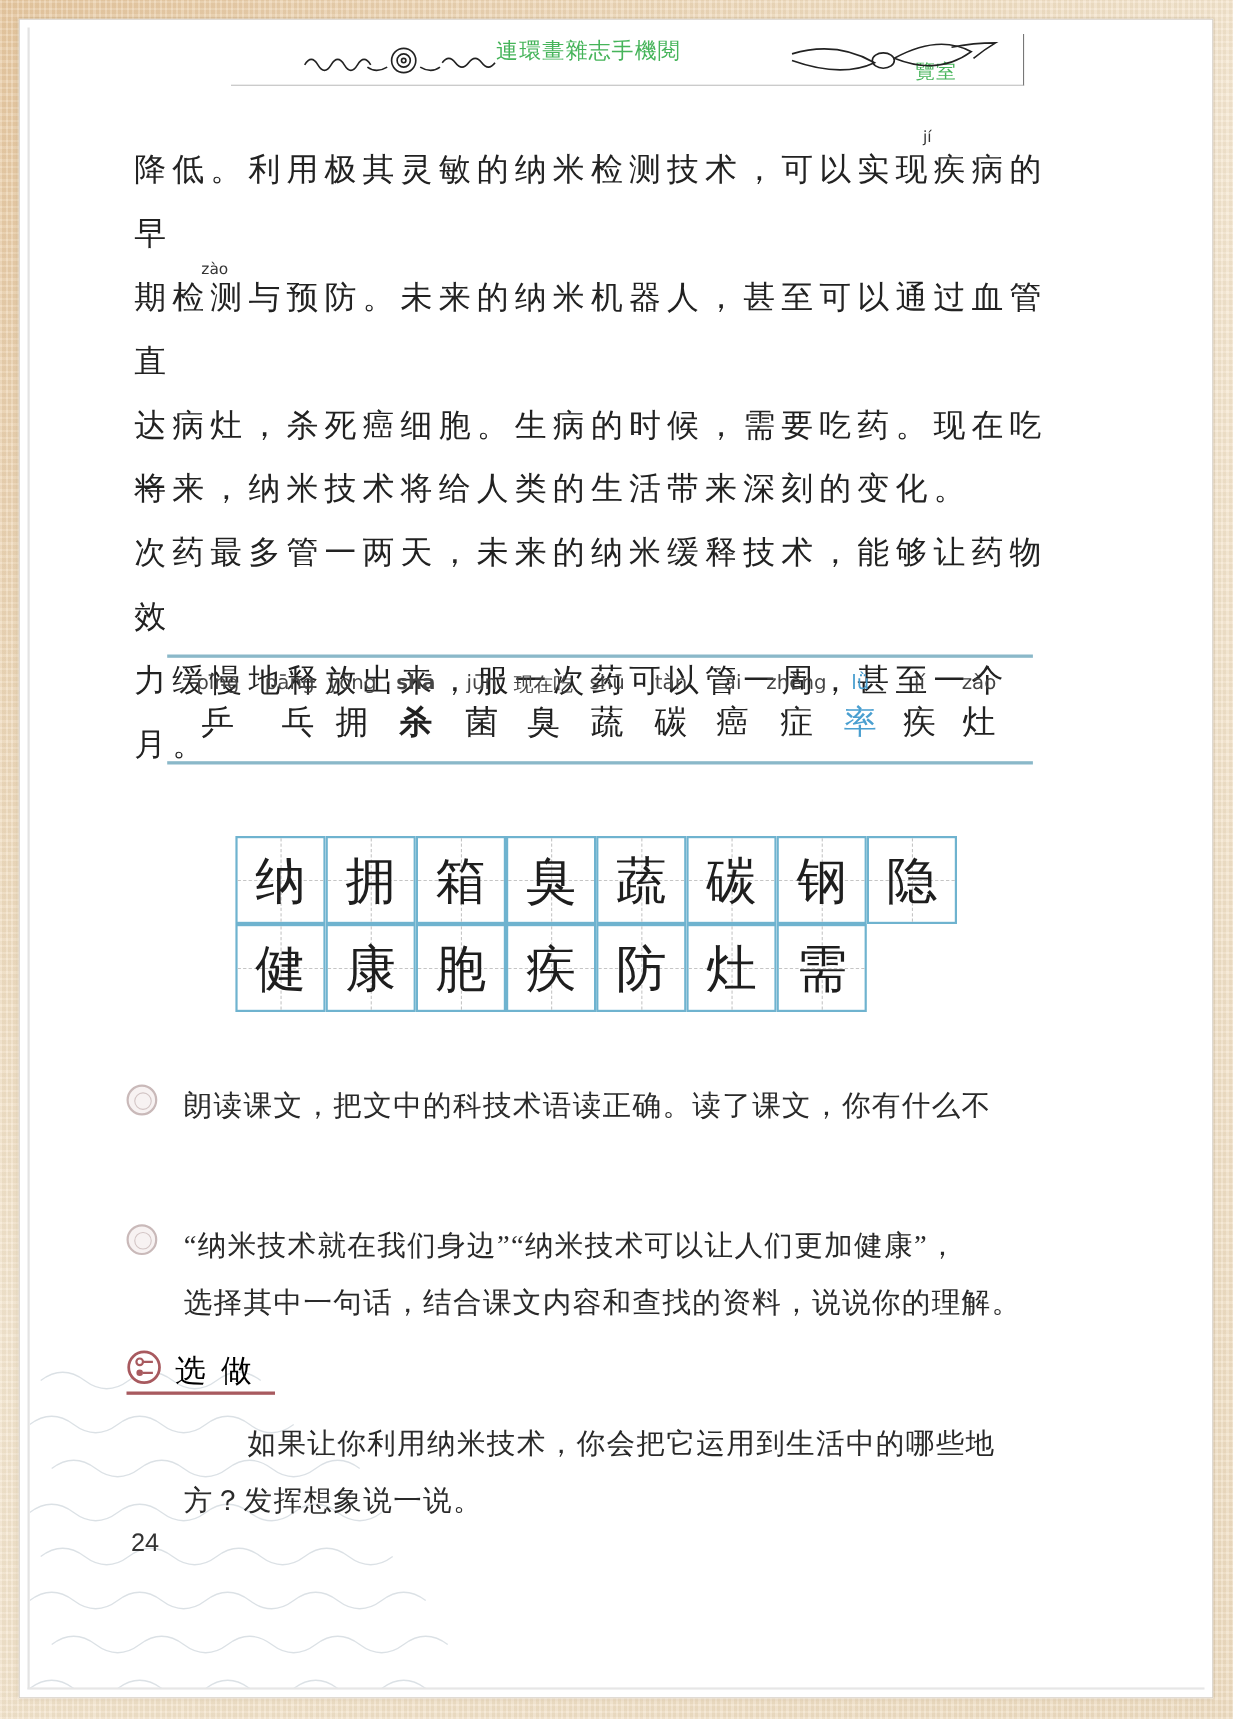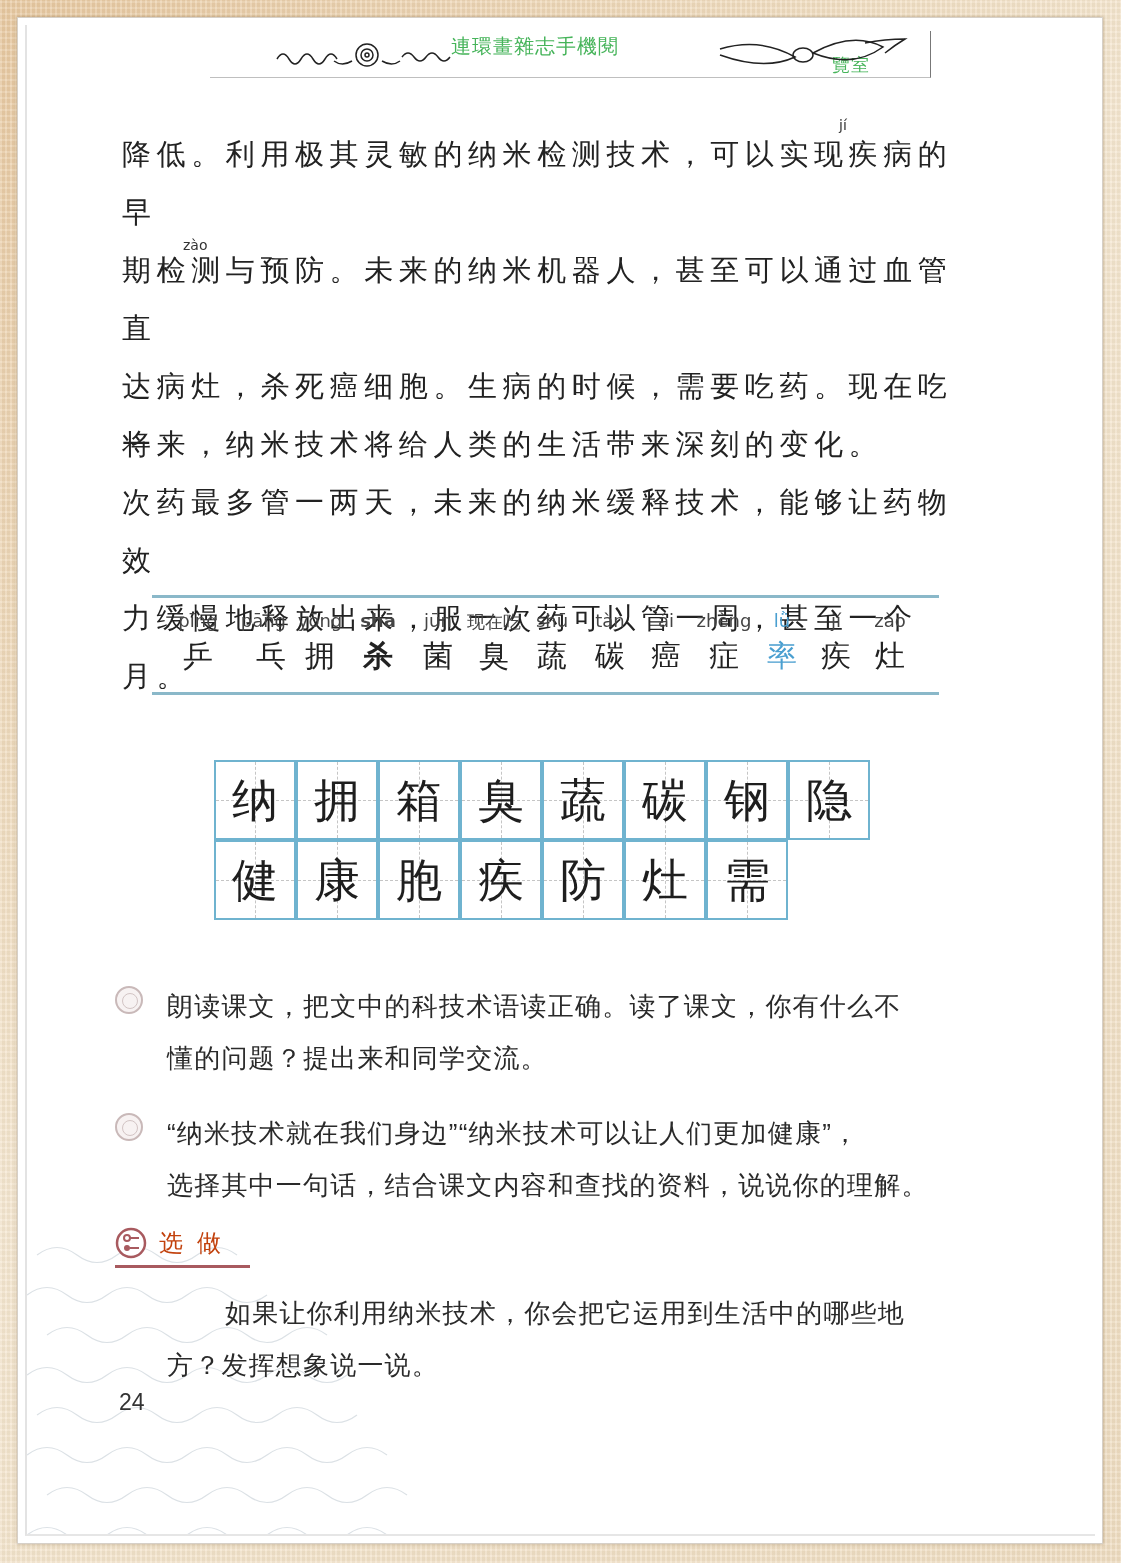--- a/index.html
+++ b/index.html
@@ -84,31 +84,31 @@
     .ex-icon {
       position: absolute; left: 0; top: 6px; width: 28px; height: 28px; border-radius: 50%;
       border: 2px solid #c9b9b9; box-sizing: border-box; background: #f7f2f2;
     }
     .ex-icon::after {
       content: ""; position: absolute; left: 5px; top: 5px; width: 14px; height: 14px;
       border-radius: 50%; border: 1px solid #d2c4c4;
     }
     .ex-text {
       position: absolute; left: 52px; width: 820px; font-size: 26px; color: #2a2a2a;
-      line-height: 52px; letter-spacing: 1.2px; font-family: Liberation Sans, sans-serif;
+      line-height: 52px; letter-spacing: 1.2px; font-family: Liberation Serif, serif;
     }
     .optional-head {
       position: absolute; left: 88px; top: 1200px; width: 135px; height: 40px;
       border-bottom: 3px solid #a85a5f;
     }
     .optional-head .opt-icon {
       position: absolute; left: 0; top: 2px; width: 32px; height: 32px;
     }
     .optional-head .opt-label {
-      position: absolute; left: 44px; top: 2px; font-size: 24px; color: #c2410c;
+      position: absolute; left: 44px; top: 2px; font-size: 28px; color: #000000;
       letter-spacing: 14px; font-family: Liberation Mono, monospace;
     }
     .page-number {
       position: absolute; left: 92px; top: 1364px; font-size: 23px; color: #333;
       font-family: "Liberation Sans", sans-serif;
     }
     .texture { position: absolute; left: 0; top: 1210px; width: 420px; height: 320px; opacity: 0.5; }
   </style>
 </head>
 <body>
@@ -266,21 +266,20 @@
         </div>
       <div class="cell" style="left:492px;top:80px;">
           <span>需</span>
         </div>
     </div>
 
     <div class="exercise" style="top:955px;">
       <div class="ex-icon"></div>
       <div class="ex-text" style="top:0;">
         <div>朗读课文，把文中的科技术语读正确。读了课文，你有什么不</div>
-        <div>懂的问题？提出来和同学交流。</div>
       </div>
     </div>
     <div class="exercise" style="top:1082px;">
       <div class="ex-icon"></div>
       <div class="ex-text" style="top:0;">
         <div>“纳米技术就在我们身边”“纳米技术可以让人们更加健康”，</div>
         <div>选择其中一句话，结合课文内容和查找的资料，说说你的理解。</div>
       </div>
     </div>
 

